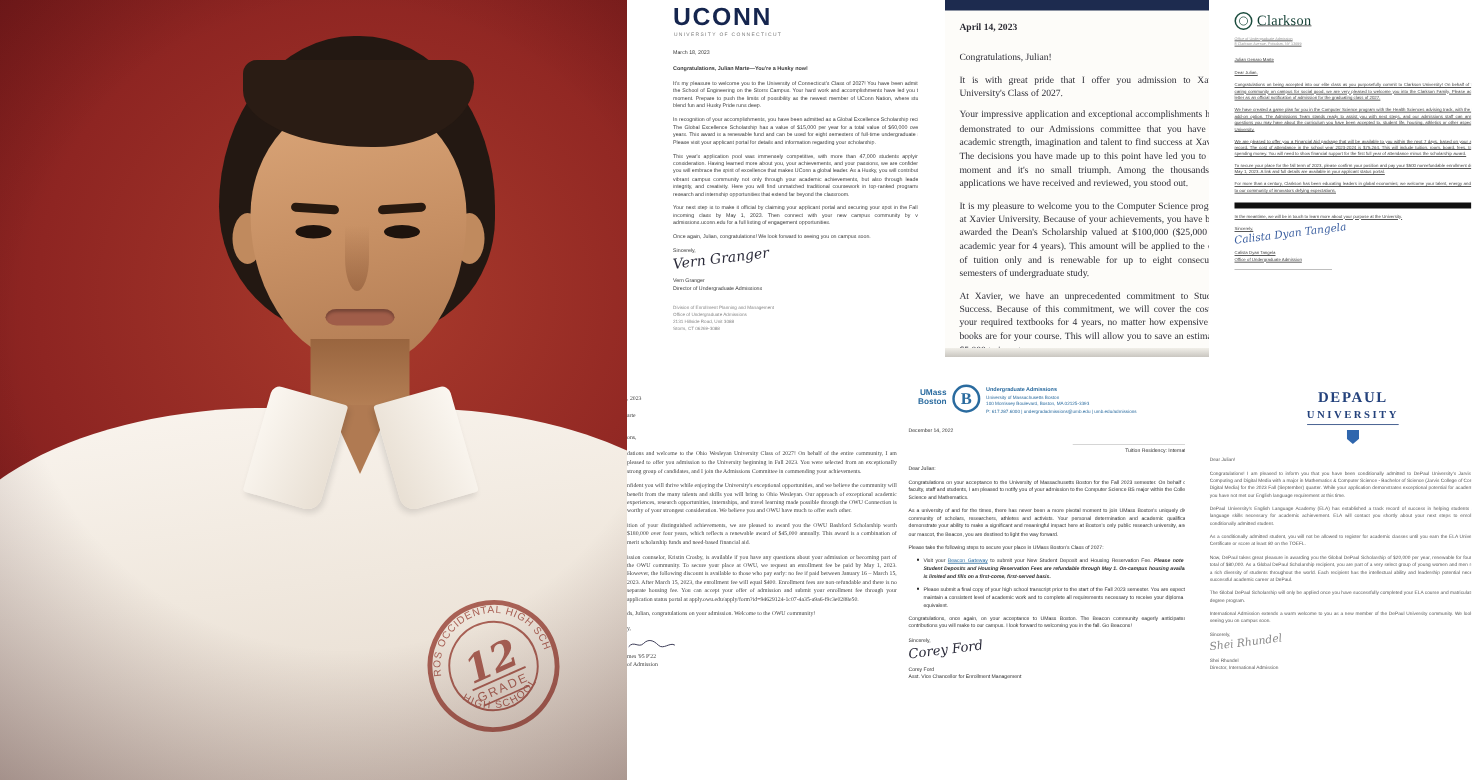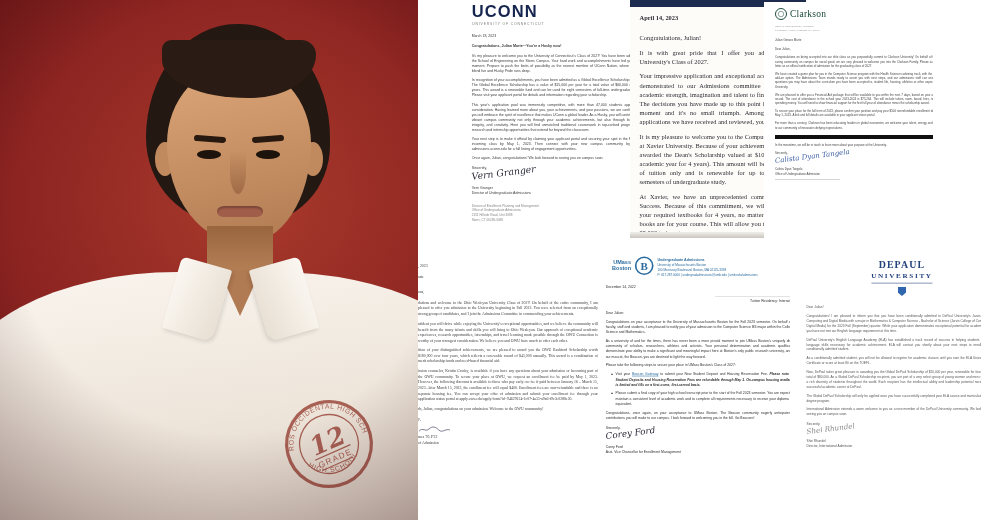--- a/index.html
+++ b/index.html
@@ -41,35 +41,35 @@
   .vignette{position:absolute;inset:0;pointer-events:none;
             background:radial-gradient(95% 75% at 55% 42%,rgba(0,0,0,0) 55%,rgba(40,4,8,.38) 100%);}
   
   .page{position:absolute;background:#fff;overflow:hidden;}
   .inner{transform-origin:0 0;}
   .p{margin:0 0 7px 0;text-align:justify;}
   .closing{margin:8px 0 0 0;}
   .script{font-family:"DejaVu Serif",serif;font-style:italic;transform:rotate(-7deg);
           transform-origin:0 50%;display:inline-block;color:#2b2b3a;}
   .signame{margin-top:2px;}
-  #uconn{left:464px;top:0;width:171px;height:248px;}
+  #uconn{left:441px;top:0;width:171px;height:248px;}
   #uconn .inner{width:313px;transform:scale(0.55);font-size:6.4px;line-height:1.45;color:#3a3a3a;padding:6px 14px;}
   .uconn-wordmark{font-weight:800;font-size:30px;letter-spacing:2px;color:#15254e;line-height:1;}
   .uconn-sub{font-size:6px;letter-spacing:1.6px;color:#777;margin:3px 0 12px 1px;}
   .u-date{margin-bottom:10px;}
   .u-subject{font-weight:bold;font-size:6.6px;margin-bottom:8px;}
   .u-foot{margin-top:16px;font-size:5.6px;color:#888;line-height:1.5;}
   #xavier{left:630px;top:0;width:176px;height:238px;background:#fdfcf9;}
   #xavier .inner{width:220px;transform:scale(0.8);font-family:"Liberation Serif",serif;
                  font-size:8px;line-height:1.42;color:#2d2d36;padding:8px 12px 0 12px;}
   .x-band{height:7px;background:#1d2b4f;}
   .x-date{font-weight:bold;margin-bottom:14px;}
   .x-strip{position:absolute;left:0;right:0;bottom:0;height:6px;
            background:linear-gradient(#f1efe9,#c9c6c0);}
-  #clarkson{left:764px;top:2px;width:169px;height:248px;}
+  #clarkson{left:812px;top:2px;width:169px;height:248px;text-decoration:underline;}
   #clarkson .inner{width:338px;transform:scale(0.5);font-size:5.8px;line-height:1.5;color:#454545;padding:10px 22px;}
   .clk-head{display:flex;align-items:center;gap:6px;margin-bottom:6px;}
   .clk-seal{width:20px;height:20px;border:2px solid #1c4d3e;border-radius:50%;position:relative;}
   .clk-seal::after{content:"";position:absolute;inset:4px;border:1px solid #1c4d3e;border-radius:50%;}
   .clk-name{font-family:"Liberation Serif",serif;font-size:19px;color:#123f33;letter-spacing:.5px;}
   .clk-addr{font-size:5px;color:#999;line-height:1.5;margin-bottom:12px;}
   .clk-recipient{margin-bottom:10px;}
   .clk-bar{height:8px;background:#101010;margin:10px 0 8px 0;width:99%;}
   .clk-script{color:#3b5fa0;font-size:14px;}
   .clk-underline{width:130px;border-top:1px solid #aaa;margin-top:8px;}

